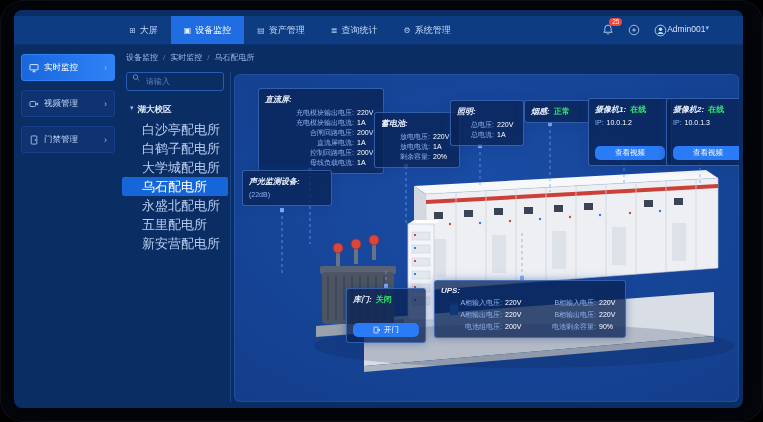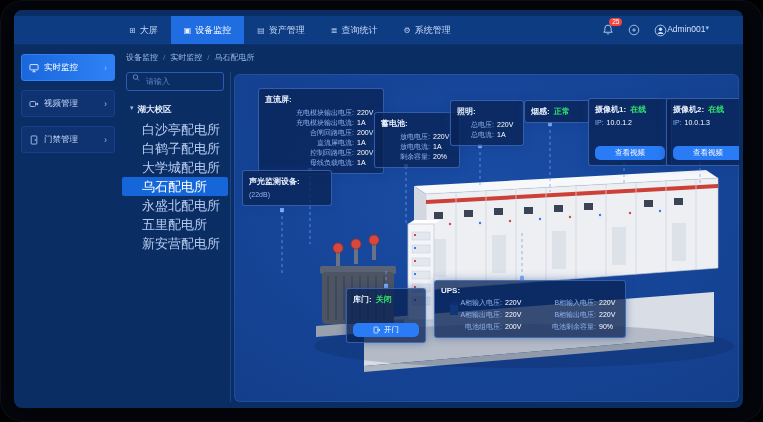--- a/index.html
+++ b/index.html
@@ -54,21 +54,21 @@
 
   
   .mainpanel{position:absolute;left:220px;top:64px;width:505px;height:328px;border-radius:6px;
              background:radial-gradient(120% 120% at 50% 40%,#1a4da6 0%,#14408f 55%,#113777 100%);
              overflow:hidden;box-shadow:inset 0 0 0 1px rgba(90,150,240,.18);}
   .scene{position:absolute;left:0;top:0;z-index:1;}
 
   
   .card{position:absolute;z-index:2;background:rgba(9,34,84,.78);border:1px solid rgba(83,139,230,.55);
         border-radius:3px;padding:5px 6px;box-shadow:0 0 8px rgba(20,60,140,.45);}
-  .card-title{font-size:8px;color:#eaf2ff;font-weight:bold;margin-bottom:3px;white-space:nowrap;}
+  .card-title{font-size:8px;color:#eaf2ff;font-weight:bold;margin-bottom:3px;white-space:nowrap;font-style:italic;}
   .crow{display:flex;gap:3px;font-size:7px;line-height:10px;white-space:nowrap;}
   .cl{color:#8db4f2;flex:1;text-align:right;}
   .cv{color:#fff;min-width:20px;text-align:left;}
   .status{font-weight:bold;}
   .green{color:#2ee56f;}
   .btn{display:flex;align-items:center;justify-content:center;gap:3px;background:#2a7bf6;color:#fff;
        border:none;border-radius:5px;font-size:7.5px;height:14px;width:100%;margin-top:18px;
        cursor:pointer;font-family:inherit;}
   .ups-grid{display:grid;grid-template-columns:1fr 1fr;column-gap:10px;row-gap:2px;}
   .title-row{display:flex;gap:4px;align-items:center;}

